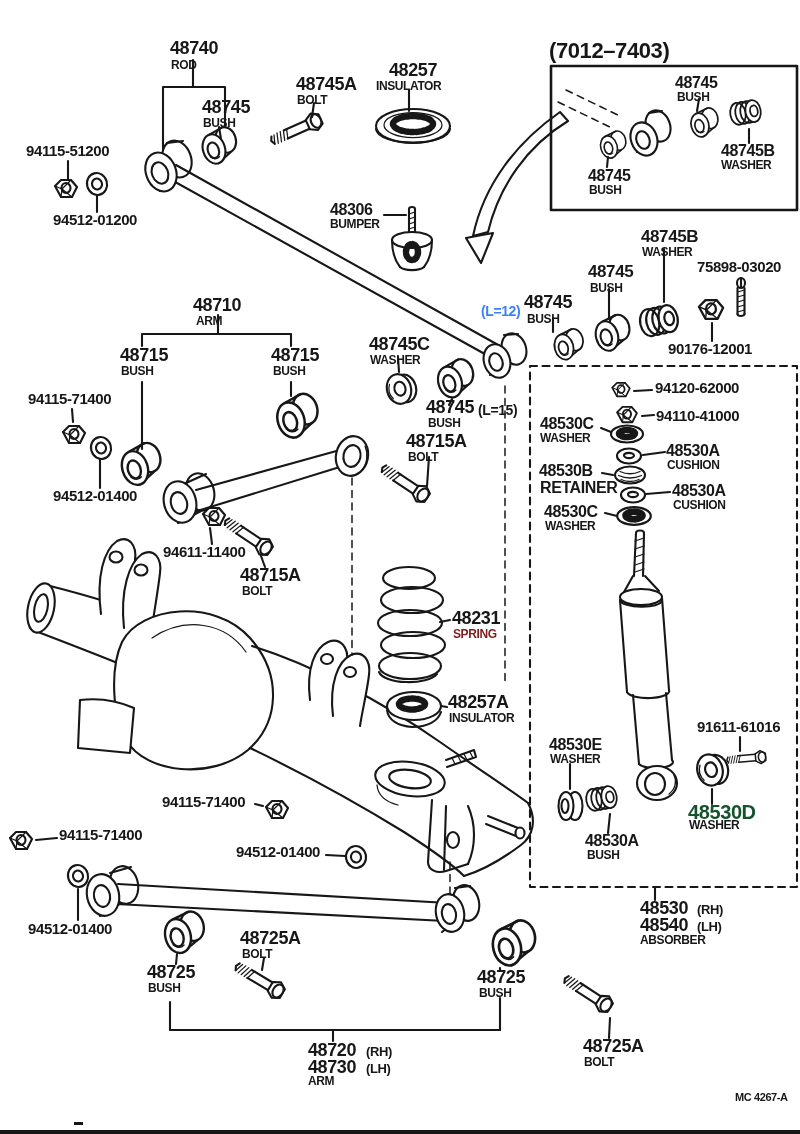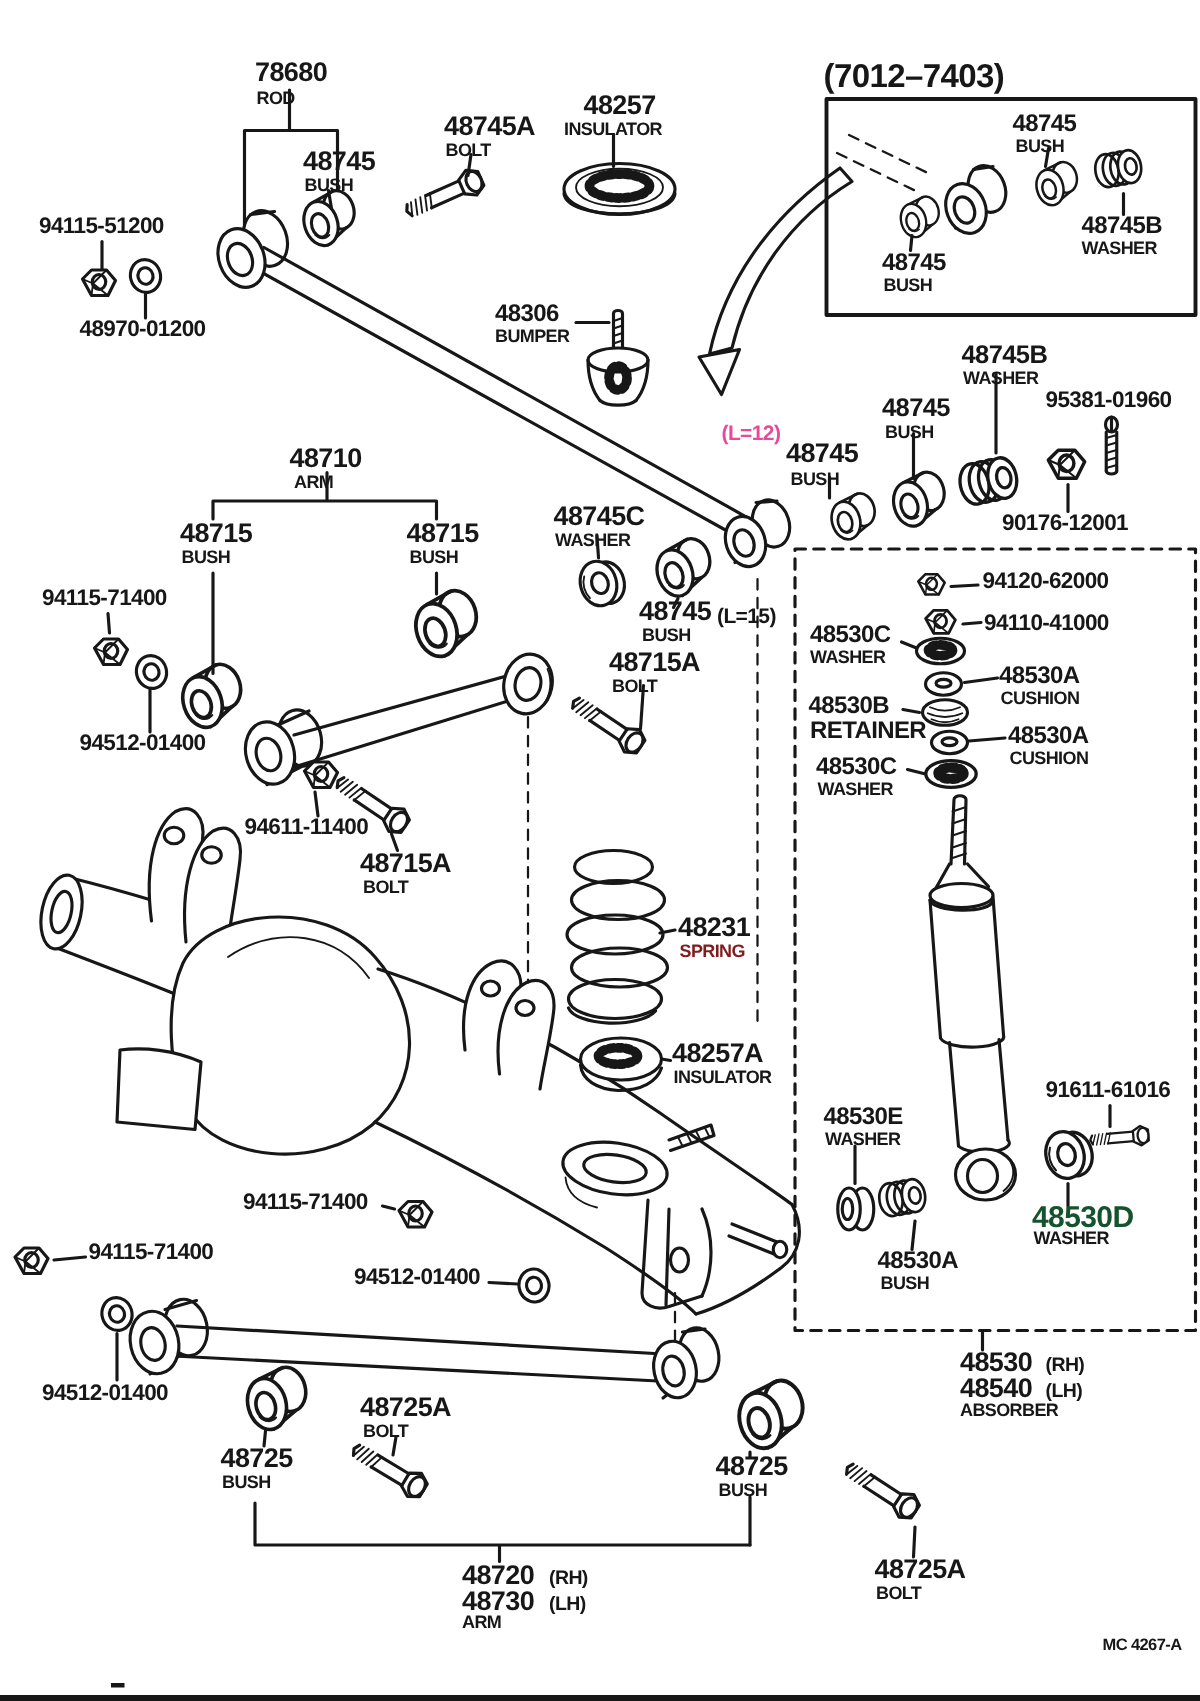--- a/index.html
+++ b/index.html
@@ -318,46 +318,46 @@
       <path d="M610,1018 L609,1038"></path>
     </g>
 
     <g>
       <rect class="ink" x="74" y="1122" width="9" height="3"></rect>
       <rect class="ink" x="0" y="1130" width="800" height="4"></rect>
     </g>
   </svg>
 
   <div>
-      <span class="lb" style="left: 170px; top: 40px; font-size: 18px; color: rgb(23, 23, 23);">78680</span>
+      <span class="lb" style="left: 170px; top: 40px; font-size: 18px; color: rgb(23, 23, 23);">48740</span>
       <span class="lb" style="left: 171px; top: 60px; font-size: 12px; color: rgb(23, 23, 23);">ROD</span>
       <span class="lb" style="left: 202px; top: 99px; font-size: 18px; color: rgb(23, 23, 23);">48745</span>
       <span class="lb" style="left: 203px; top: 118px; font-size: 12px; color: rgb(23, 23, 23);">BUSH</span>
       <span class="lb" style="left: 296px; top: 76px; font-size: 18px; color: rgb(23, 23, 23);">48745A</span>
       <span class="lb" style="left: 297px; top: 95px; font-size: 12px; color: rgb(23, 23, 23);">BOLT</span>
       <span class="lb" style="left: 389px; top: 62px; font-size: 18px; color: rgb(23, 23, 23);">48257</span>
       <span class="lb" style="left: 376px; top: 81px; font-size: 12px; color: rgb(23, 23, 23);">INSULATOR</span>
       <span class="lb" style="left: 26px; top: 144px; font-size: 15px; color: rgb(23, 23, 23);">94115-51200</span>
-      <span class="lb" style="left: 53px; top: 213px; font-size: 15px; color: rgb(23, 23, 23);">48970-01200</span>
+      <span class="lb" style="left: 53px; top: 213px; font-size: 15px; color: rgb(23, 23, 23);">94512-01200</span>
       <span class="lb" style="left: 330px; top: 202px; font-size: 16px; color: rgb(23, 23, 23);">48306</span>
       <span class="lb" style="left: 330px; top: 219px; font-size: 12px; color: rgb(23, 23, 23);">BUMPER</span>
       <span class="lb" style="left: 549px; top: 41px; font-size: 22px; color: rgb(23, 23, 23);">(7012–7403)</span>
       <span class="lb" style="left: 675px; top: 75px; font-size: 16px; color: rgb(23, 23, 23);">48745</span>
       <span class="lb" style="left: 677px; top: 92px; font-size: 12px; color: rgb(23, 23, 23);">BUSH</span>
       <span class="lb" style="left: 721px; top: 143px; font-size: 16px; color: rgb(23, 23, 23);">48745B</span>
       <span class="lb" style="left: 721px; top: 160px; font-size: 12px; color: rgb(23, 23, 23);">WASHER</span>
       <span class="lb" style="left: 588px; top: 168px; font-size: 16px; color: rgb(23, 23, 23);">48745</span>
       <span class="lb" style="left: 589px; top: 185px; font-size: 12px; color: rgb(23, 23, 23);">BUSH</span>
       <span class="lb" style="left: 641px; top: 229px; font-size: 17px; color: rgb(23, 23, 23);">48745B</span>
       <span class="lb" style="left: 642px; top: 247px; font-size: 12px; color: rgb(23, 23, 23);">WASHER</span>
       <span class="lb" style="left: 588px; top: 264px; font-size: 17px; color: rgb(23, 23, 23);">48745</span>
       <span class="lb" style="left: 590px; top: 283px; font-size: 12px; color: rgb(23, 23, 23);">BUSH</span>
-      <span class="lb" style="left: 697px; top: 260px; font-size: 15px; color: rgb(23, 23, 23);">95381-01960</span>
+      <span class="lb" style="left: 697px; top: 260px; font-size: 15px; color: rgb(23, 23, 23);">75898-03020</span>
       <span class="lb" style="left: 668px; top: 342px; font-size: 15px; color: rgb(23, 23, 23);">90176-12001</span>
-      <span class="lb" style="left: 481px; top: 282px; font-size: 14px; color: #ec4899;">(L=12)</span>
+      <span class="lb" style="left: 481px; top: 305px; font-size: 14px; color: #3b82f6;">(L=12)</span>
       <span class="lb" style="left: 524px; top: 294px; font-size: 18px; color: rgb(23, 23, 23);">48745</span>
       <span class="lb" style="left: 527px; top: 314px; font-size: 12px; color: rgb(23, 23, 23);">BUSH</span>
       <span class="lb" style="left: 193px; top: 297px; font-size: 18px; color: rgb(23, 23, 23);">48710</span>
       <span class="lb" style="left: 196px; top: 316px; font-size: 12px; color: rgb(23, 23, 23);">ARM</span>
       <span class="lb" style="left: 120px; top: 347px; font-size: 18px; color: rgb(23, 23, 23);">48715</span>
       <span class="lb" style="left: 121px; top: 366px; font-size: 12px; color: rgb(23, 23, 23);">BUSH</span>
       <span class="lb" style="left: 271px; top: 347px; font-size: 18px; color: rgb(23, 23, 23);">48715</span>
       <span class="lb" style="left: 273px; top: 366px; font-size: 12px; color: rgb(23, 23, 23);">BUSH</span>
       <span class="lb" style="left: 28px; top: 392px; font-size: 15px; color: rgb(23, 23, 23);">94115-71400</span>
       <span class="lb" style="left: 53px; top: 489px; font-size: 15px; color: rgb(23, 23, 23);">94512-01400</span>

